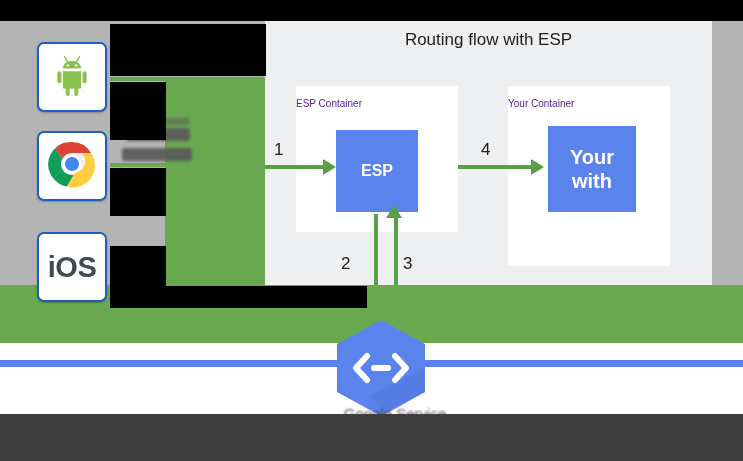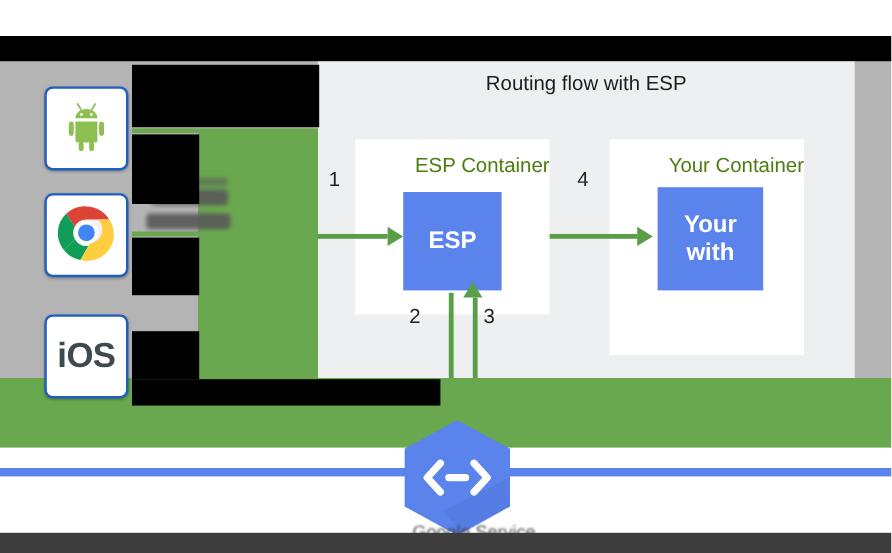--- a/index.html
+++ b/index.html
@@ -8,21 +8,21 @@
     background: #ffffff;
   }
   #stage {
     position: relative;
     width: 743px;
     height: 461px;
     overflow: hidden;
     background: #ffffff;
     font-family: "Liberation Sans", sans-serif;
   }
-  .abs { position: absolute; margin-top: 30px; }
+  .abs { position: absolute; }
 
   
   #left-gray-strip {
     left: 0; top: 20px; width: 265px; height: 265px;
     background: #b4b4b4;
   }
   #right-gray-strip {
     left: 712px; top: 20px; width: 31px; height: 265px;
     background: #b4b4b4;
   }
@@ -108,37 +108,37 @@
 
   .sub-container {
     background: #ffffff;
   }
   #esp-container  { left: 296px; top: 86px; width: 162px; height: 146px; }
   #your-container { left: 508px; top: 86px; width: 162px; height: 180px; }
 
   .sub-container-label {
     position: absolute;
     left: 0; top: 12px; width: 100%;
-    text-align: right;
-    font-size: 17px;
-    color: #4d7c0f;
+    text-align: left;
+    font-size: 10px;
+    color: #4c1d95;
   }
 
   .blue-box {
     position: absolute;
     background: #5b83ec;
     color: #ffffff;
     font-weight: bold;
     display: flex;
     align-items: center;
     justify-content: center;
     text-align: center;
     line-height: 1.2;
   }
-  #esp-box  { left: 40px; top: 44px; width: 82px; height: 82px; font-size: 20px; }
+  #esp-box  { left: 40px; top: 44px; width: 82px; height: 82px; font-size: 16px; }
   #code-box { left: 40px; top: 40px; width: 88px; height: 86px; font-size: 20px; }
 
   
   .arrow-line-h { background: #5a9e47; height: 4px; position: absolute; }
   .arrow-line-v { background: #5a9e47; width: 4px;  position: absolute; }
   .arrow-head {
     position: absolute;
     width: 0; height: 0;
   }
   .head-right {

